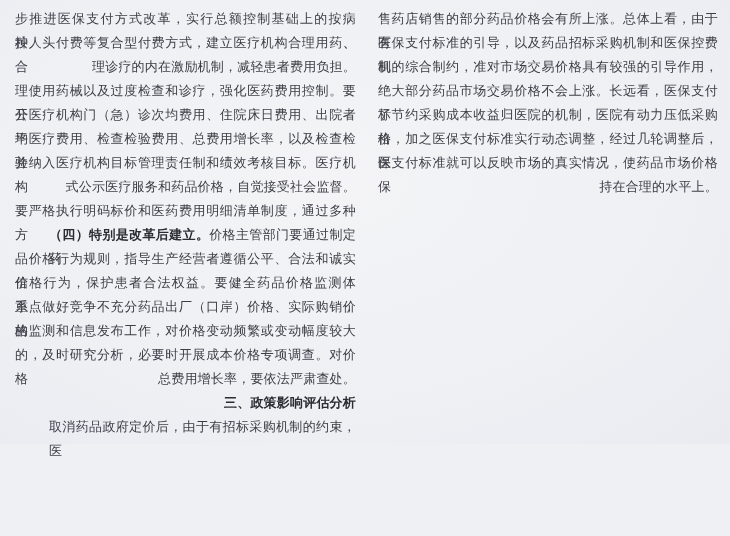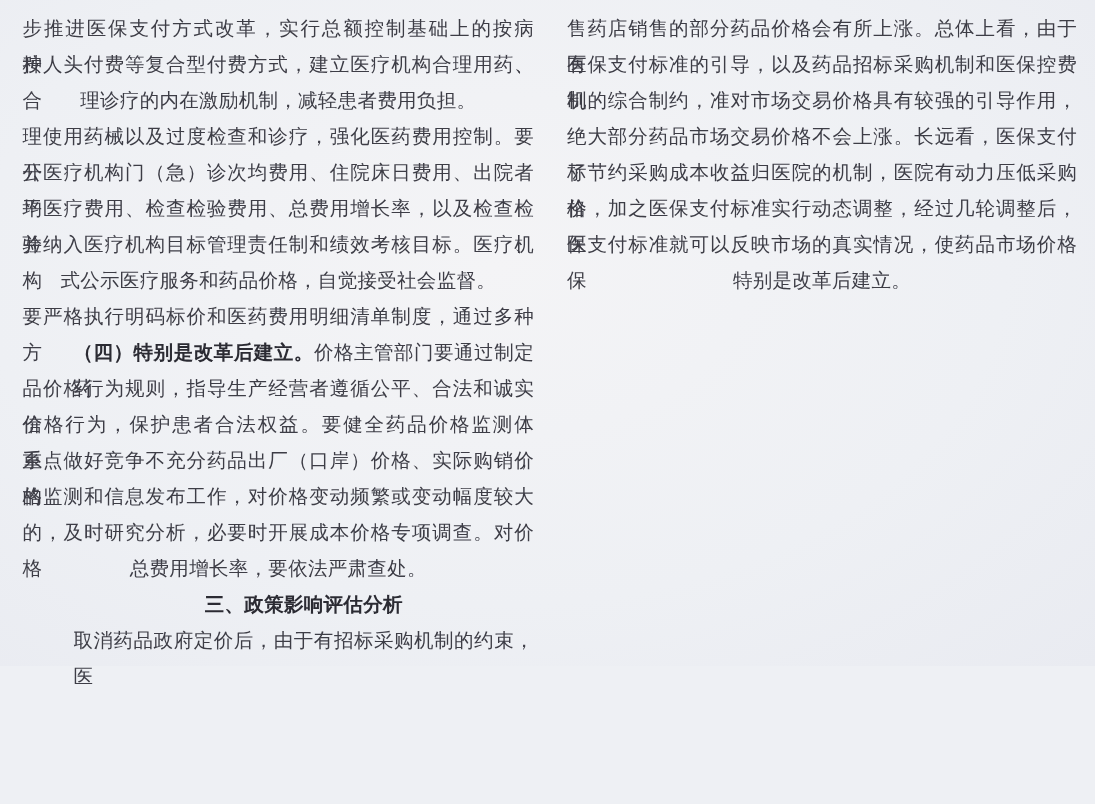--- a/index.html
+++ b/index.html
@@ -25,21 +25,21 @@
   }
   .column-left  { left: 15px;  width: 341px; }
   .column-right { left: 378px; width: 340px; }
   .line {
     height: 24px;
     line-height: 24px;
     font-size: 13px;
     letter-spacing: 0.2px;
     color: #3d3d46;
     white-space: nowrap;
-    text-align: center;
+    text-align: right;
   }
   .line.full {
     white-space: normal;
     text-align: justify;
     text-align-last: justify;
     text-justify: inter-character;
   }
   .line.indent { padding-left: 34px; }
   .seg.bold {
     font-weight: bold;
@@ -72,16 +72,16 @@
         <div class="line indent full"><span class="seg">取消药品政府定价后，由于有招标采购机制的约束，医</span></div>
       </div>
       <div class="column column-right">
         <div class="line full"><span class="seg">售药店销售的部分药品价格会有所上涨。总体上看，由于有</span></div>
         <div class="line full"><span class="seg">医保支付标准的引导，以及药品招标采购机制和医保控费机</span></div>
         <div class="line full"><span class="seg">制的综合制约，准对市场交易价格具有较强的引导作用，</span></div>
         <div class="line full"><span class="seg">绝大部分药品市场交易价格不会上涨。长远看，医保支付标</span></div>
         <div class="line full"><span class="seg">了节约采购成本收益归医院的机制，医院有动力压低采购价</span></div>
         <div class="line full"><span class="seg">格，加之医保支付标准实行动态调整，经过几轮调整后，医</span></div>
         <div class="line full"><span class="seg">保支付标准就可以反映市场的真实情况，使药品市场价格保</span></div>
-        <div class="line"><span class="seg">特别是改革后建立。</span></div>
+        <div class="line"><span class="seg">持在合理的水平上。</span></div>
       </div>
     </div>
 </div>
 
 </body></html>

